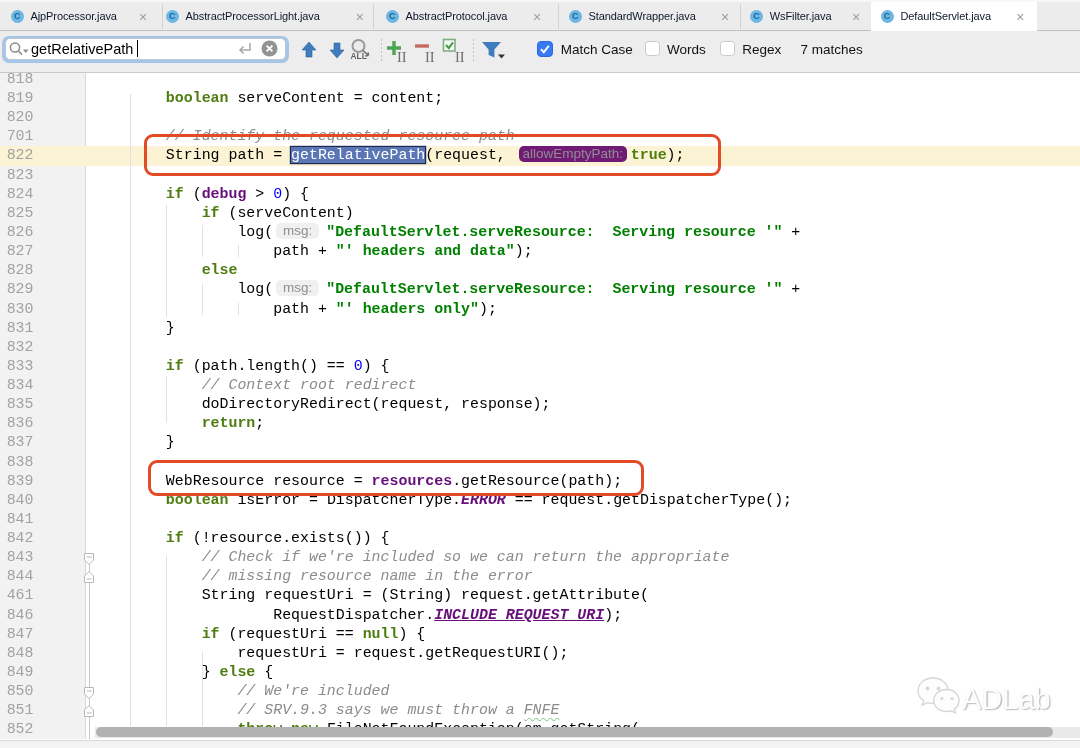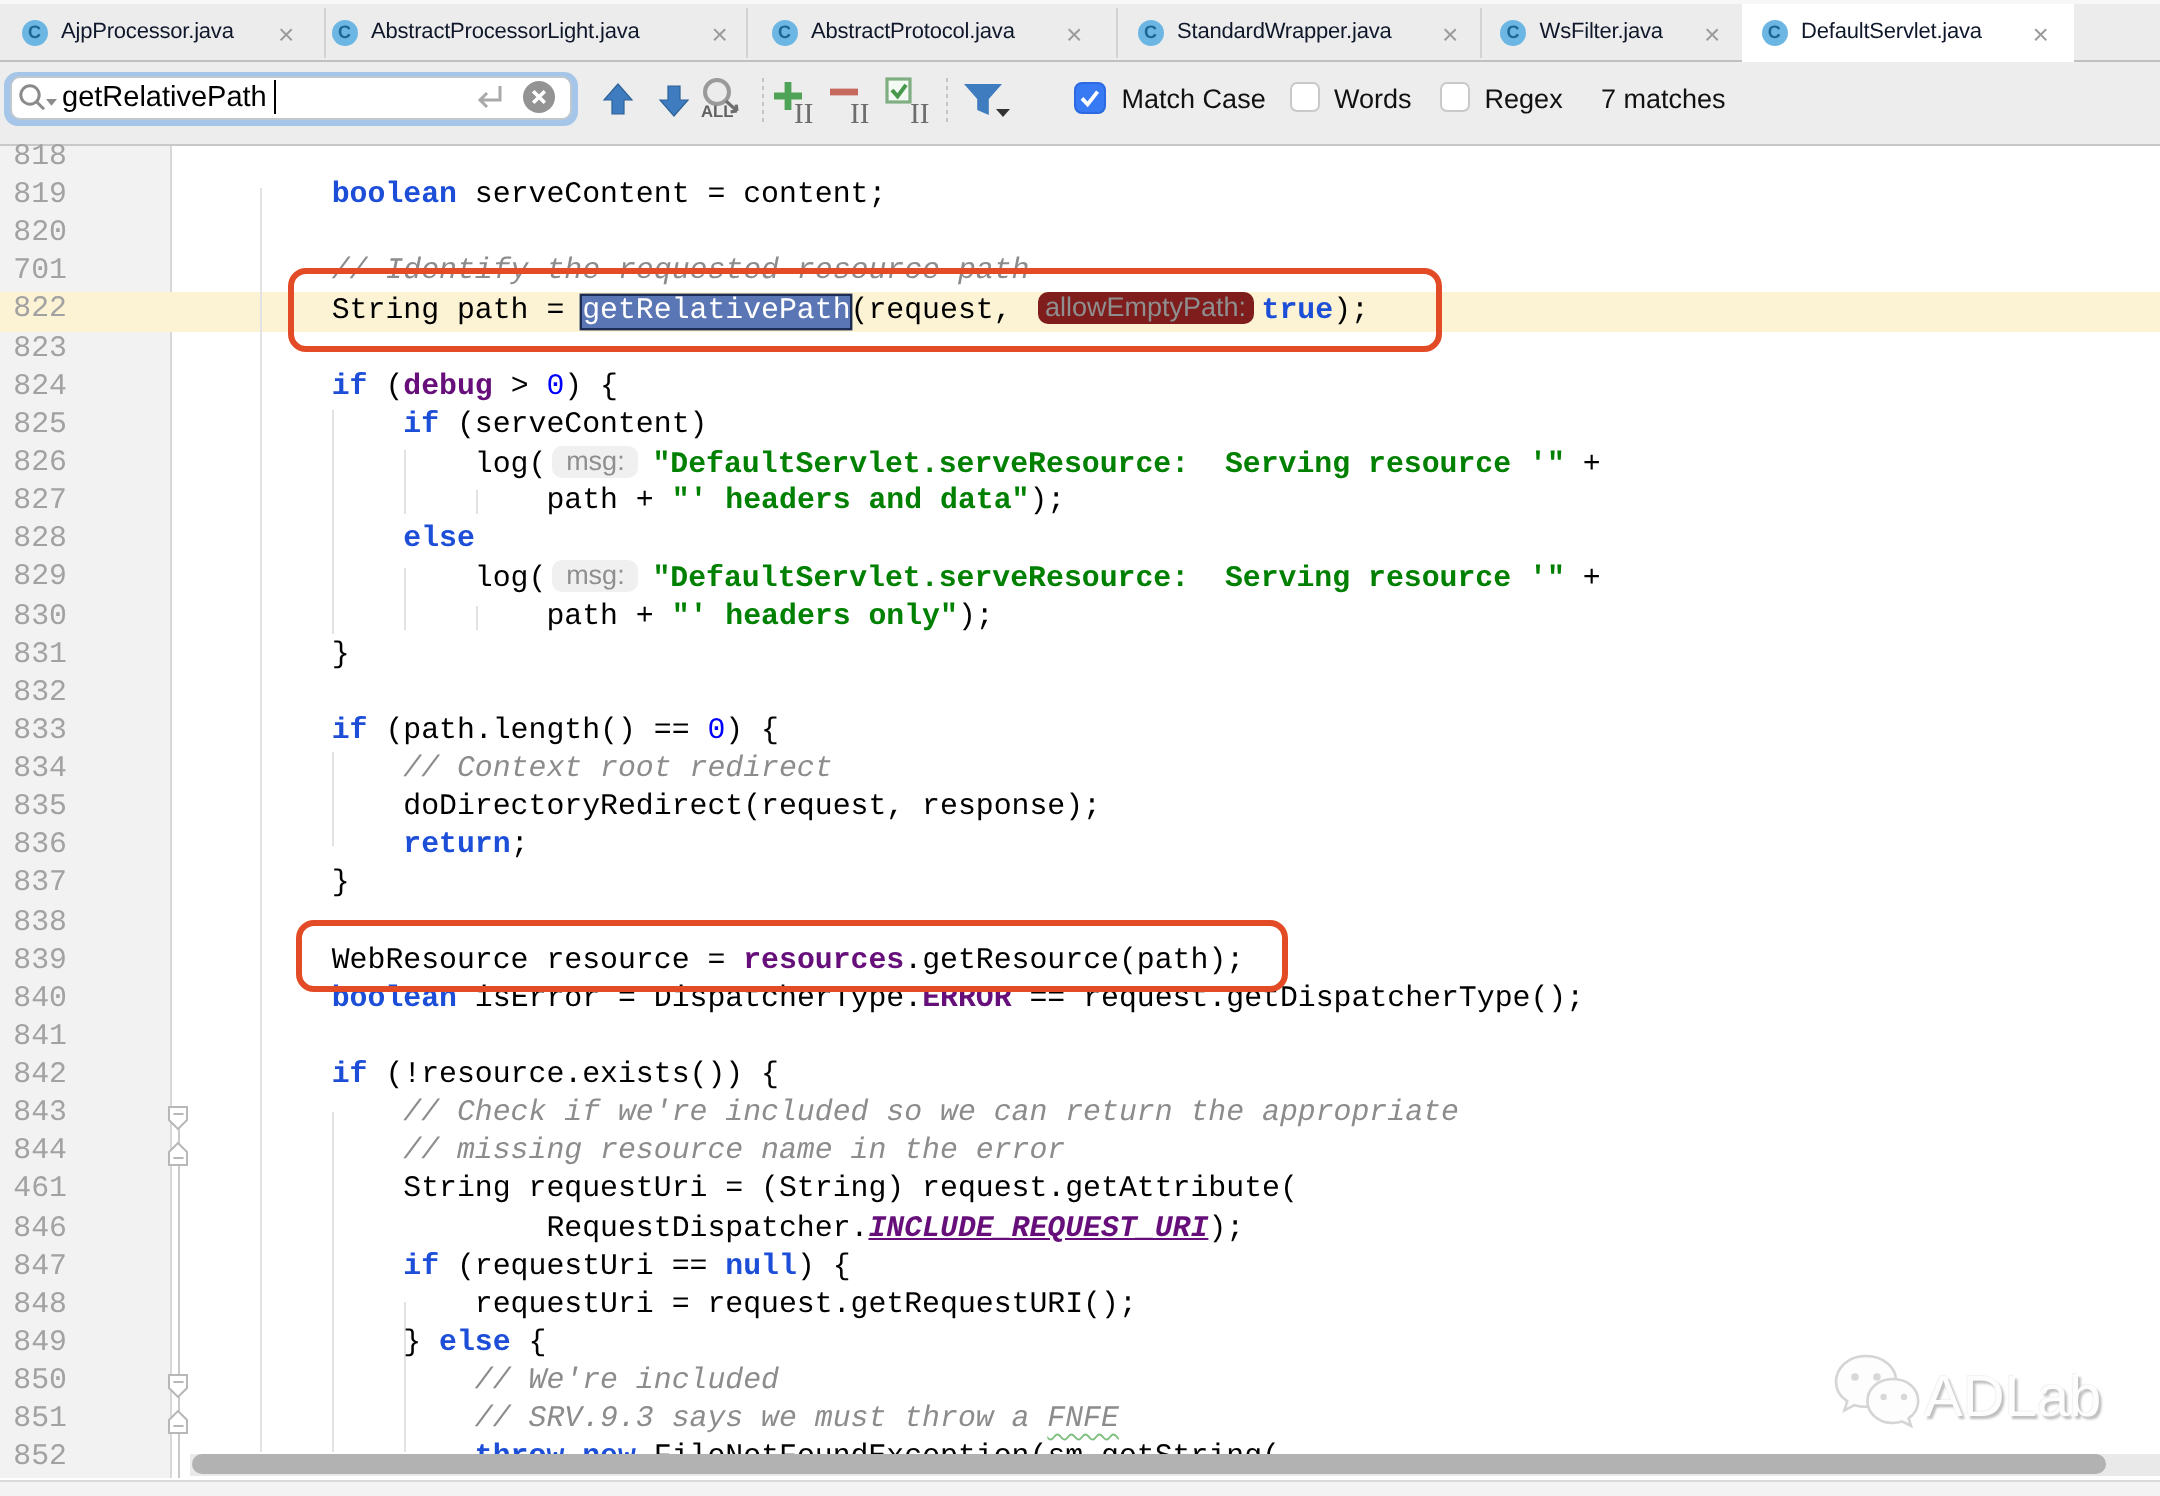--- a/index.html
+++ b/index.html
@@ -31,30 +31,30 @@
 .lbl{position:absolute;top:41.5px;font-size:13.5px;color:#111}
 
 .gutter{position:absolute;left:0;top:73px;width:86px;height:666px;background:#f2f2f2;
  border-right:1px solid #d8d8d8;box-sizing:border-box}
 .yellow{position:absolute;left:0;top:146.46px;width:1080px;height:19.13px;background:#fbf3d3}
 .ln{position:absolute;left:0;width:33.5px;text-align:right;
  font:14.92px/19.13px "Liberation Mono",monospace;color:#a2a2a2}
 .cl{position:absolute;left:94.3px;white-space:pre;
  font:14.92px/19.13px "Liberation Mono",monospace;color:#000}
 .cl b{font-weight:bold}
-.k{color:#1d4ed8} .s{color:#008000} .n{color:#0000ff}
+.k{color:#4d7c0f} .s{color:#008000} .n{color:#0000ff}
 .c{color:#8c8c8c;font-style:italic;font-weight:normal}
-.f{color:#660e7a} .sf{color:#660e7a;}
+.f{color:#660e7a} .sf{color:#660e7a;font-style:italic}
 .su{color:#660e7a;font-style:italic;text-decoration:underline}
 .w{text-decoration:underline wavy #7fbf7f 1px;text-underline-offset:3px}
 .sel{background:#5a76b4;color:#fff;box-shadow:0 0 0 1.2px #1b2b52}
 .ph{display:inline-block;font-family:"Liberation Sans",sans-serif;font-size:13.5px;
  color:#8f8f8f;border-radius:5px;text-align:center;
  height:16px;line-height:16px;vertical-align:1px}
-.p822{width:108px;margin-left:13px;margin-right:4px;background:#7f1d1d}
+.p822{width:108px;margin-left:13px;margin-right:4px;background:#701a75}
 .pmsg{width:43px;margin-left:3px;margin-right:7px;background:#f0f0f0}
 .ig{position:absolute;width:1px;background:#e2e2e2}
 .fl{position:absolute;left:88.5px;width:1px;background:#c9c9c9}
 .fm{position:absolute}
 .fm line{stroke:#b8b8b8;stroke-width:1}
 
 .obox{position:absolute;border:3.3px solid #e24b26;border-radius:9px;z-index:30}
 
 .sbtrack{position:absolute;left:95px;top:726.5px;width:985px;height:11px;background:#e9e9e9;z-index:40}
 .sbthumb{position:absolute;left:95.5px;top:726.5px;width:957px;height:10.5px;background:#b2b2b2;

